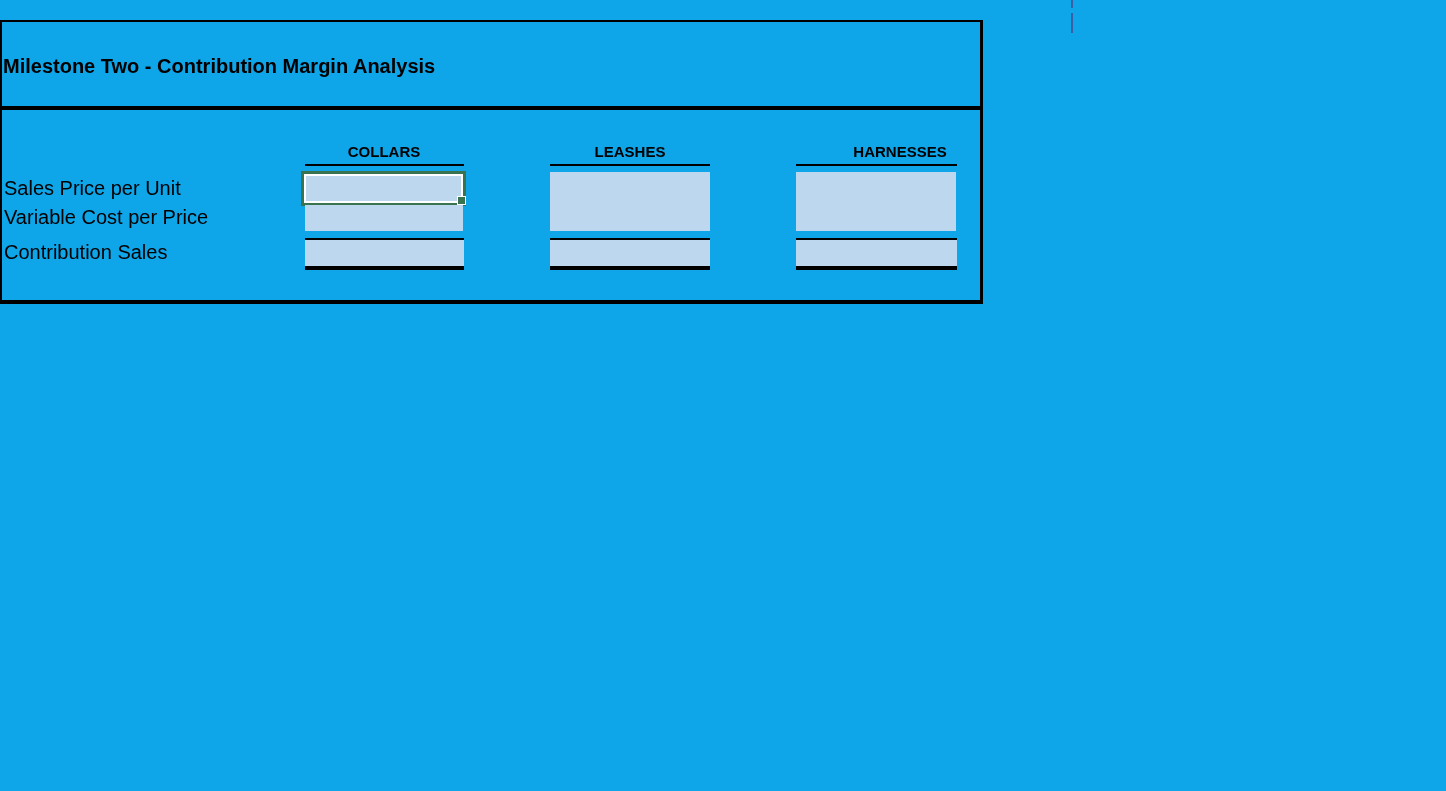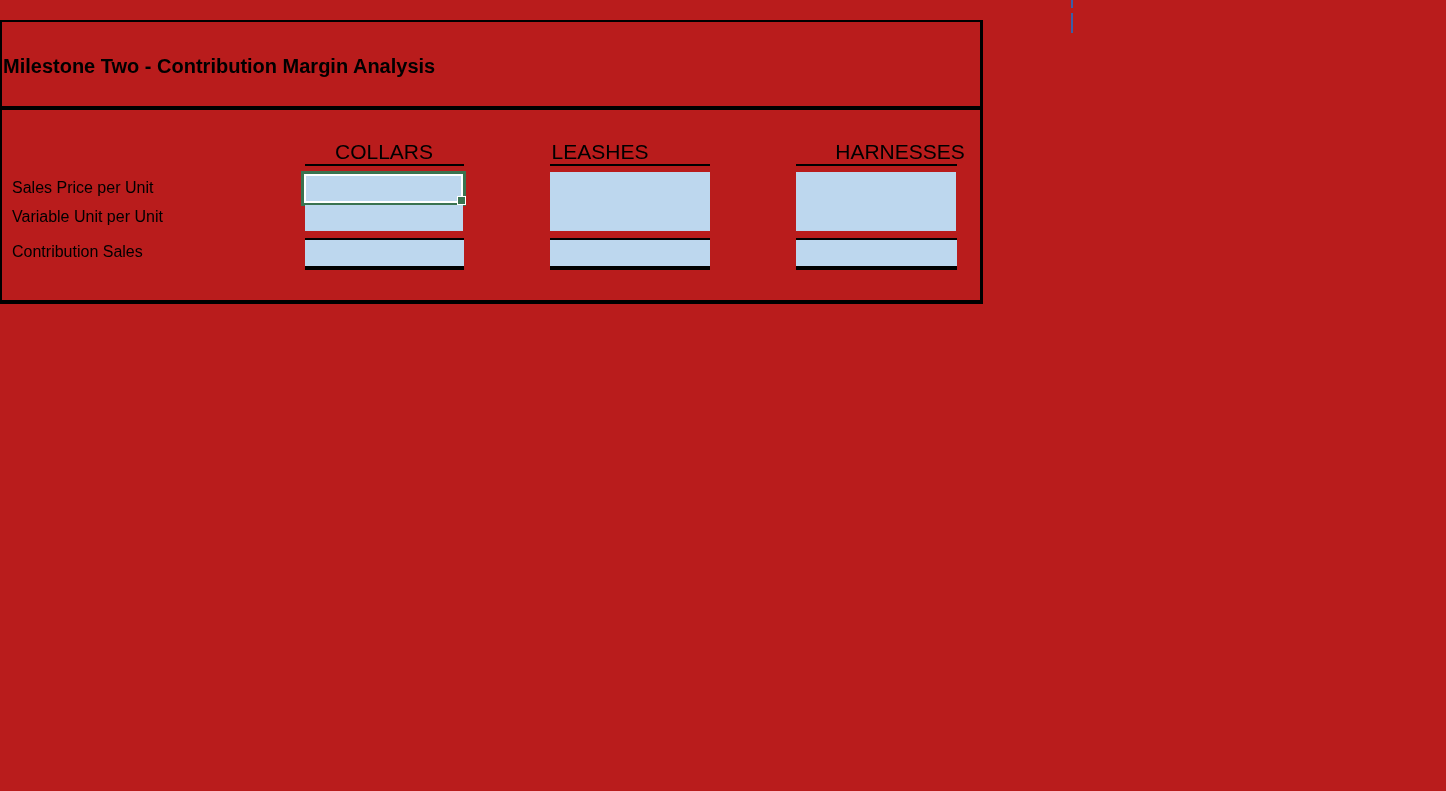--- a/index.html
+++ b/index.html
@@ -1,21 +1,21 @@
 <!DOCTYPE html>
 <html><head>
 <meta charset="utf-8">
 <style>
   * { margin: 0; padding: 0; box-sizing: border-box; }
   html, body { background: #ffffff; }
   .screen {
     position: relative;
     width: 1446px;
     height: 791px;
-    background: #b91c1c;
+    background: #0ea5e9;
     font-family: "Liberation Sans", sans-serif;
     color: #000000;
     overflow: hidden;
   }
 
   
   .rule { position: absolute; background: #000000; }
 
   
   .sheet-title {
@@ -25,33 +25,33 @@
     font-weight: bold;
     line-height: 28px;
     white-space: nowrap;
   }
 
   
   .col-header {
     position: absolute;
     top: 142px;
     height: 20px;
-    font-size: 21px;
-    font-weight: normal;
+    font-size: 15px;
+    font-weight: bold;
     text-align: center;
     line-height: 20px;
     white-space: nowrap;
   }
   .header-underline { position: absolute; top: 164px; height: 2px; background: #000000; }
 
   
   .row-label {
     position: absolute;
-    left: 12px;
-    font-size: 16px;
+    left: 4px;
+    font-size: 20px;
     line-height: 20px;
     white-space: nowrap;
   }
 
   
   .input-cell { position: absolute; background: #BDD7EE; }
 
   .selected-cell {
     position: absolute;
     left: 301px; top: 171px;
@@ -87,28 +87,28 @@
 
   <div class="rule" style="left:0; top:20px; width:983px; height:2px;"></div>
   <div class="rule" style="left:0; top:106px; width:983px; height:4px;"></div>
   <div class="rule" style="left:0; top:300px; width:983px; height:4px;"></div>
   <div class="rule" style="left:0; top:20px; width:2px; height:284px;"></div>
   <div class="rule" style="left:980px; top:20px; width:3px; height:284px;"></div>
 
   <div class="sheet-title">Milestone Two - Contribution Margin Analysis</div>
 
   <div class="col-header" style="left:305px; width:158px;">COLLARS</div>
-  <div class="col-header" style="left:520px; width:160px;">LEASHES</div>
+  <div class="col-header" style="left:550px; width:160px;">LEASHES</div>
   <div class="col-header" style="left:820px; width:160px;">HARNESSES</div>
   <div class="header-underline" style="left:305px; width:159px;"></div>
   <div class="header-underline" style="left:550px; width:160px;"></div>
   <div class="header-underline" style="left:796px; width:161px;"></div>
 
   <div class="row-label" style="top:178px;">Sales Price per Unit</div>
-  <div class="row-label" style="top:207px;">Variable Unit per Unit</div>
+  <div class="row-label" style="top:207px;">Variable Cost per Price</div>
   <div class="row-label" style="top:242px;">Contribution Sales</div>
 
   <div class="selected-cell"></div>
   <div class="fill-handle"></div>
   <div class="input-cell" style="left:305px; top:205px; width:158px; height:26px;"></div>
   <div class="margin-cell" style="left:305px; width:159px;"></div>
 
   <div class="input-cell" style="left:550px; top:172px; width:160px; height:32px;"></div>
   <div class="input-cell" style="left:550px; top:204px; width:160px; height:27px;"></div>
   <div class="margin-cell" style="left:550px; width:160px;"></div>

